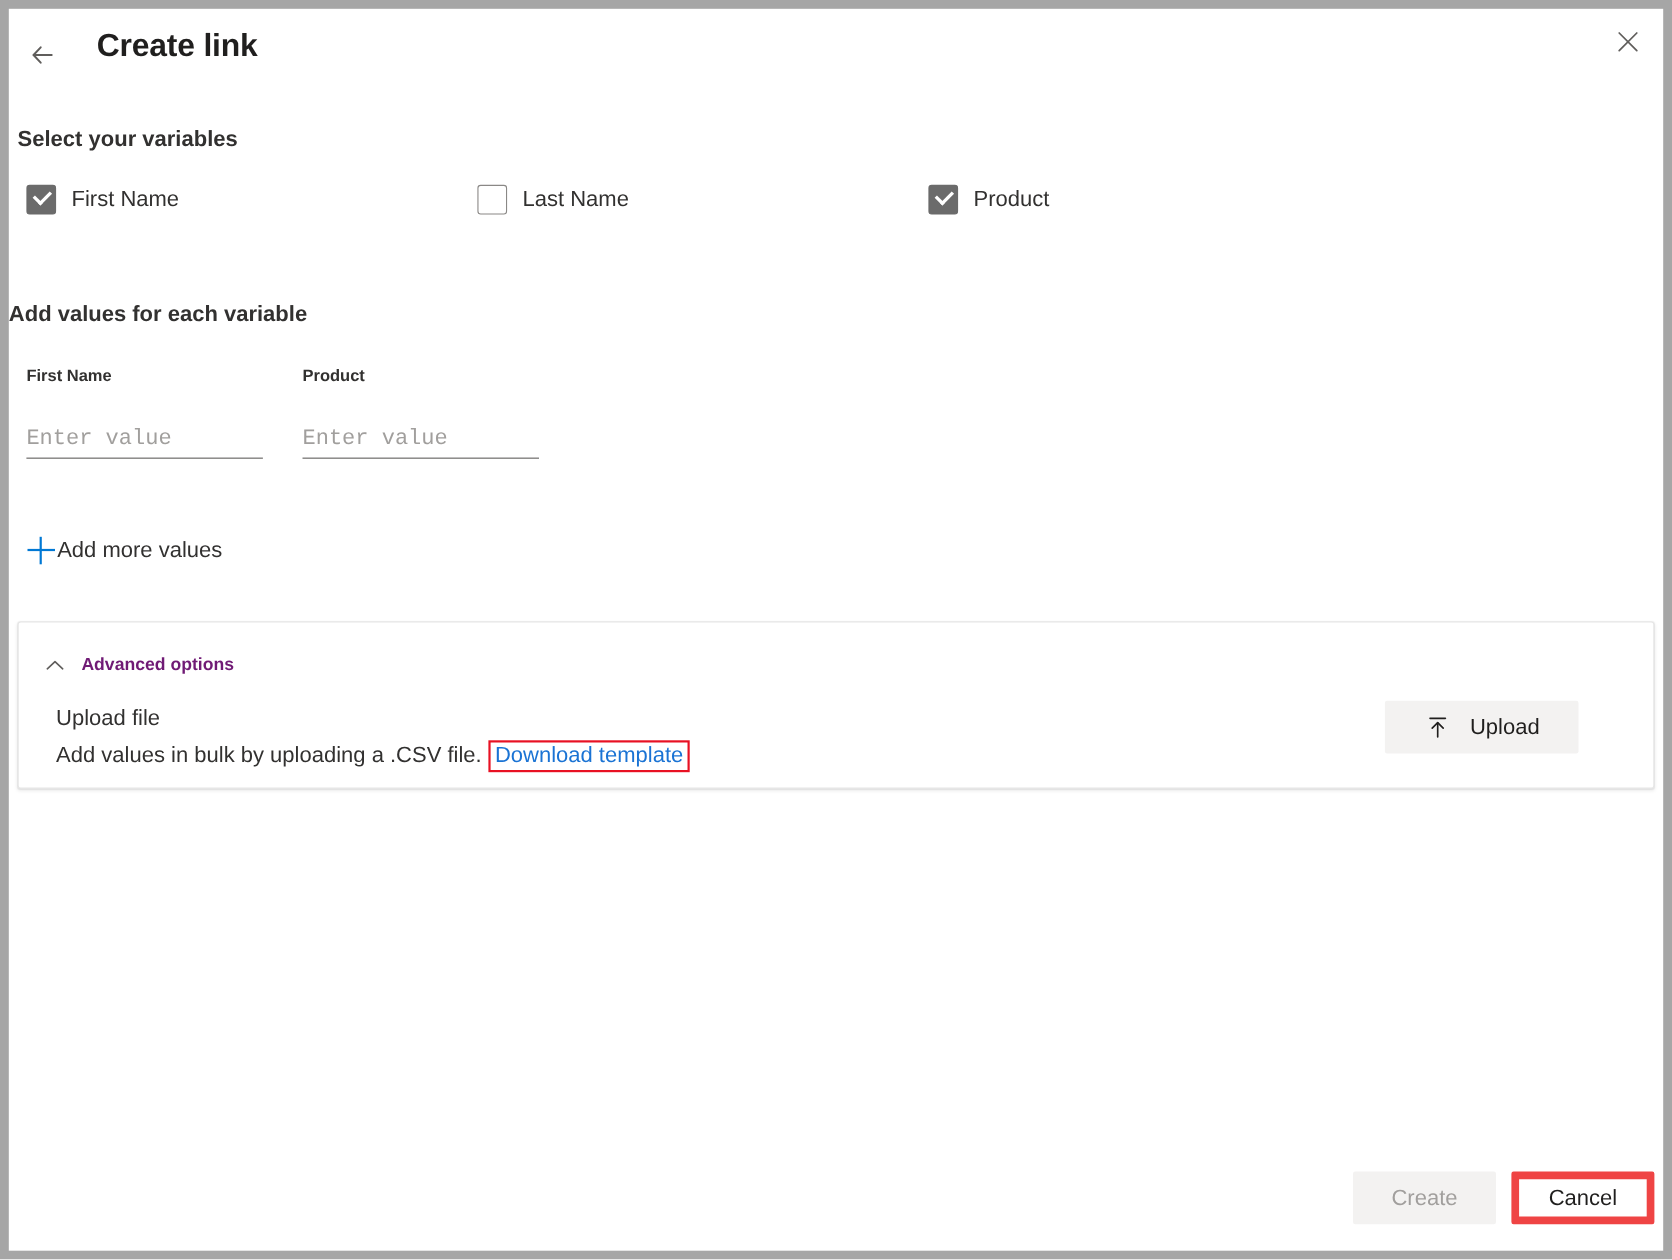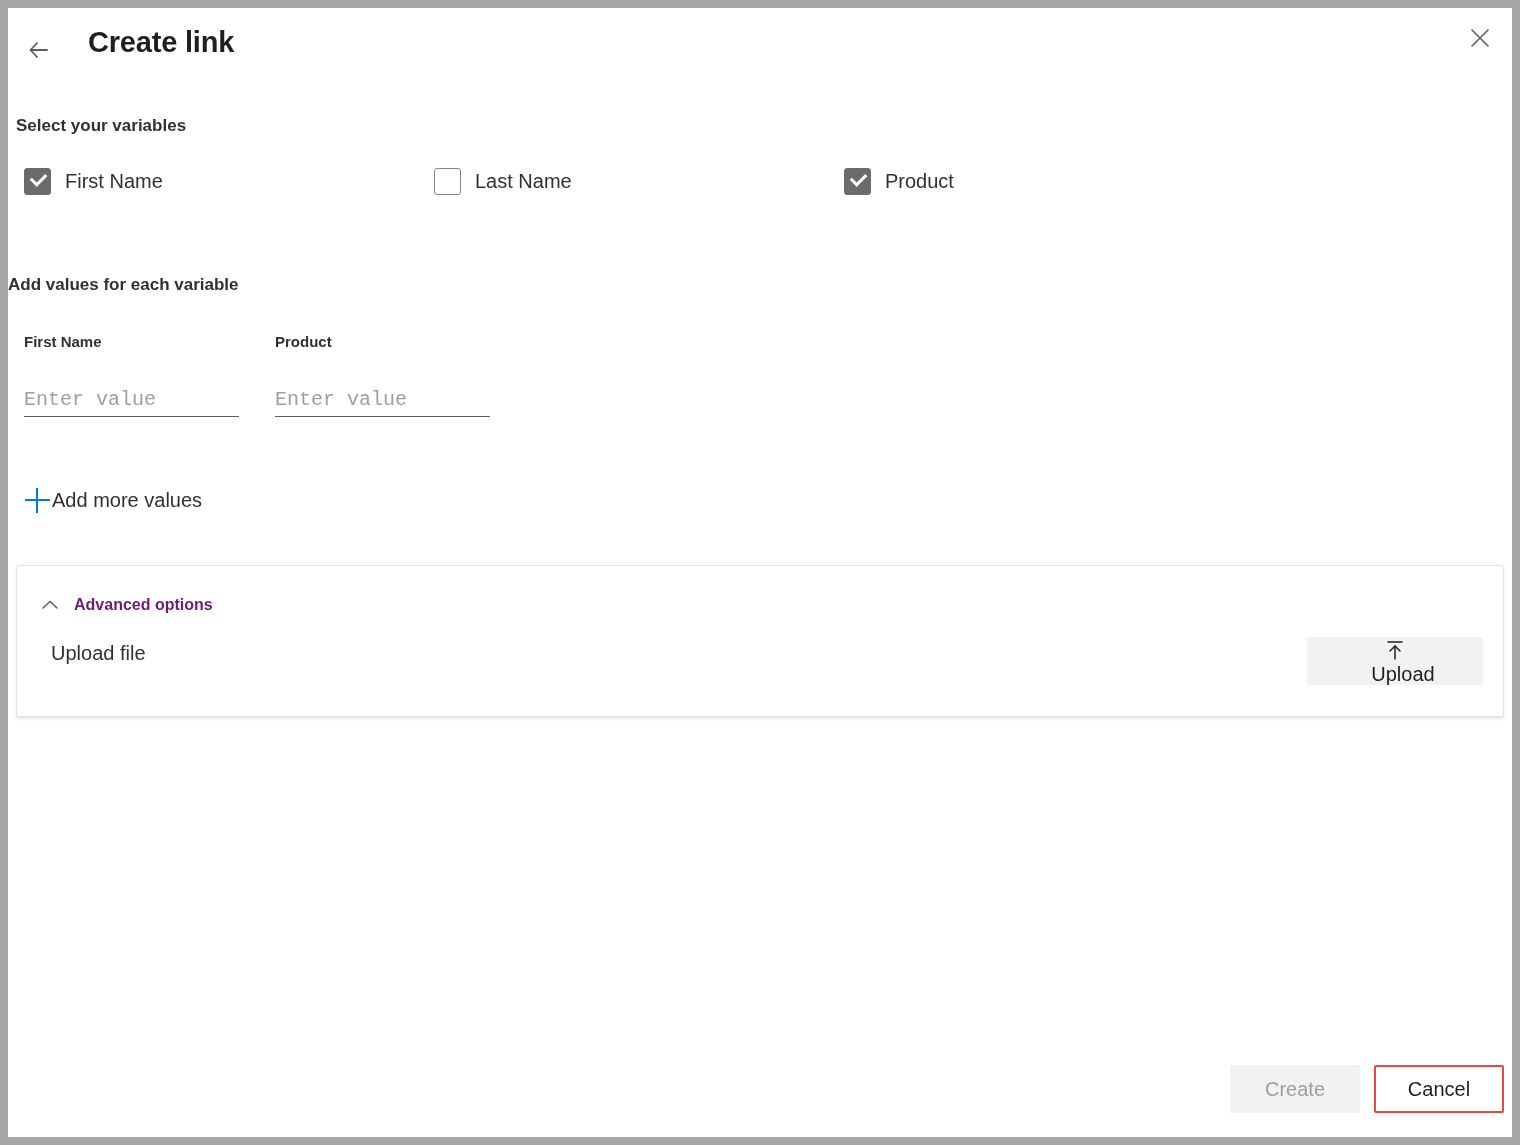--- a/index.html
+++ b/index.html
@@ -60,21 +60,21 @@
     height: 44px;
     display: flex;
     align-items: center;
     justify-content: center;
     cursor: pointer;
   }
 
   
   .section-heading {
     position: absolute;
-    font-size: 17px;
+    font-size: 20px;
     font-weight: 600;
     color: #323130;
     white-space: nowrap;
   }
   #heading-select-vars { left: 8px; top: 108px; }
   #heading-add-values  { left: 0; top: 267px; }
 
   
   #checkbox-row {
     position: absolute;
@@ -265,33 +265,32 @@
   }
   #download-template-link {
     font-size: 20px;
     color: #1a73d4;
     text-decoration: none;
     cursor: pointer;
     white-space: nowrap;
   }
   #upload-button {
     position: absolute;
-    left: 1290px;
+    left: 1242px;
     top: 71px;
     width: 176px;
     height: 48px;
     background: #f3f2f1;
     border: none;
     border-radius: 2px;
     display: flex;
     align-items: center;
     justify-content: center;
     cursor: pointer;
     font-family: "Liberation Sans", sans-serif;
-    flex-direction: column;
   }
   #upload-icon {
     width: 26px;
     height: 26px;
     flex: 0 0 auto;
     display: flex;
     align-items: center;
     justify-content: center;
   }
   #upload-button-label {
@@ -322,21 +321,21 @@
     width: 130px;
     background: #f3f2f1;
     border: none;
     color: #a19f9d;
     cursor: default;
   }
   #cancel-button {
     right: 8px;
     width: 130px;
     background: #ffffff;
-    border: 2px solid #ef4444;
+    border: 7px solid #ef4444;
     color: #201f1e;
     cursor: pointer;
   }
 </style>
 </head>
 <body>
 
 <div id="screen">
 
   <div id="header">
@@ -396,20 +395,26 @@
       <span id="chevron-up-icon">
         <svg width="24" height="24" viewBox="0 0 24 24" aria-hidden="true">
           <path d="M5 15 L12 8.5 L19 15" fill="none" stroke="#605e5c" stroke-width="1.5" stroke-linecap="round" stroke-linejoin="round"></path>
         </svg>
       </span>
       <span id="advanced-label">Advanced options</span>
     </div>
 
     <div id="upload-file-title">Upload file</div>
 
+    <div id="upload-desc-line">
+      <span id="upload-desc-text">Add values in bulk by uploading a .CSV file.</span>
+      <span id="download-template-wrap">
+        <a id="download-template-link">Download template</a>
+      </span>
+    </div>
 
     <button id="upload-button">
       <span id="upload-icon">
         <svg width="24" height="24" viewBox="0 0 24 24" aria-hidden="true">
           <line x1="5" y1="4" x2="19" y2="4" stroke="#201f1e" stroke-width="1.5" stroke-linecap="round"></line>
           <line x1="12" y1="21" x2="12" y2="8" stroke="#201f1e" stroke-width="1.5" stroke-linecap="round"></line>
           <path d="M7 13 L12 8 L17 13" fill="none" stroke="#201f1e" stroke-width="1.5" stroke-linecap="round" stroke-linejoin="round"></path>
         </svg>
       </span>
       <span id="upload-button-label">Upload</span>

